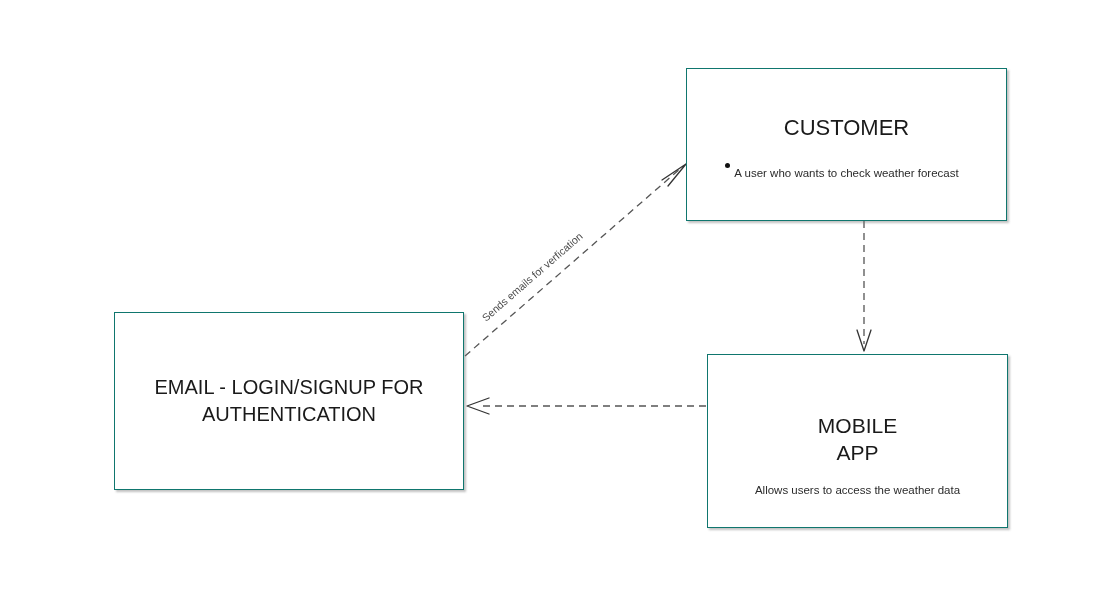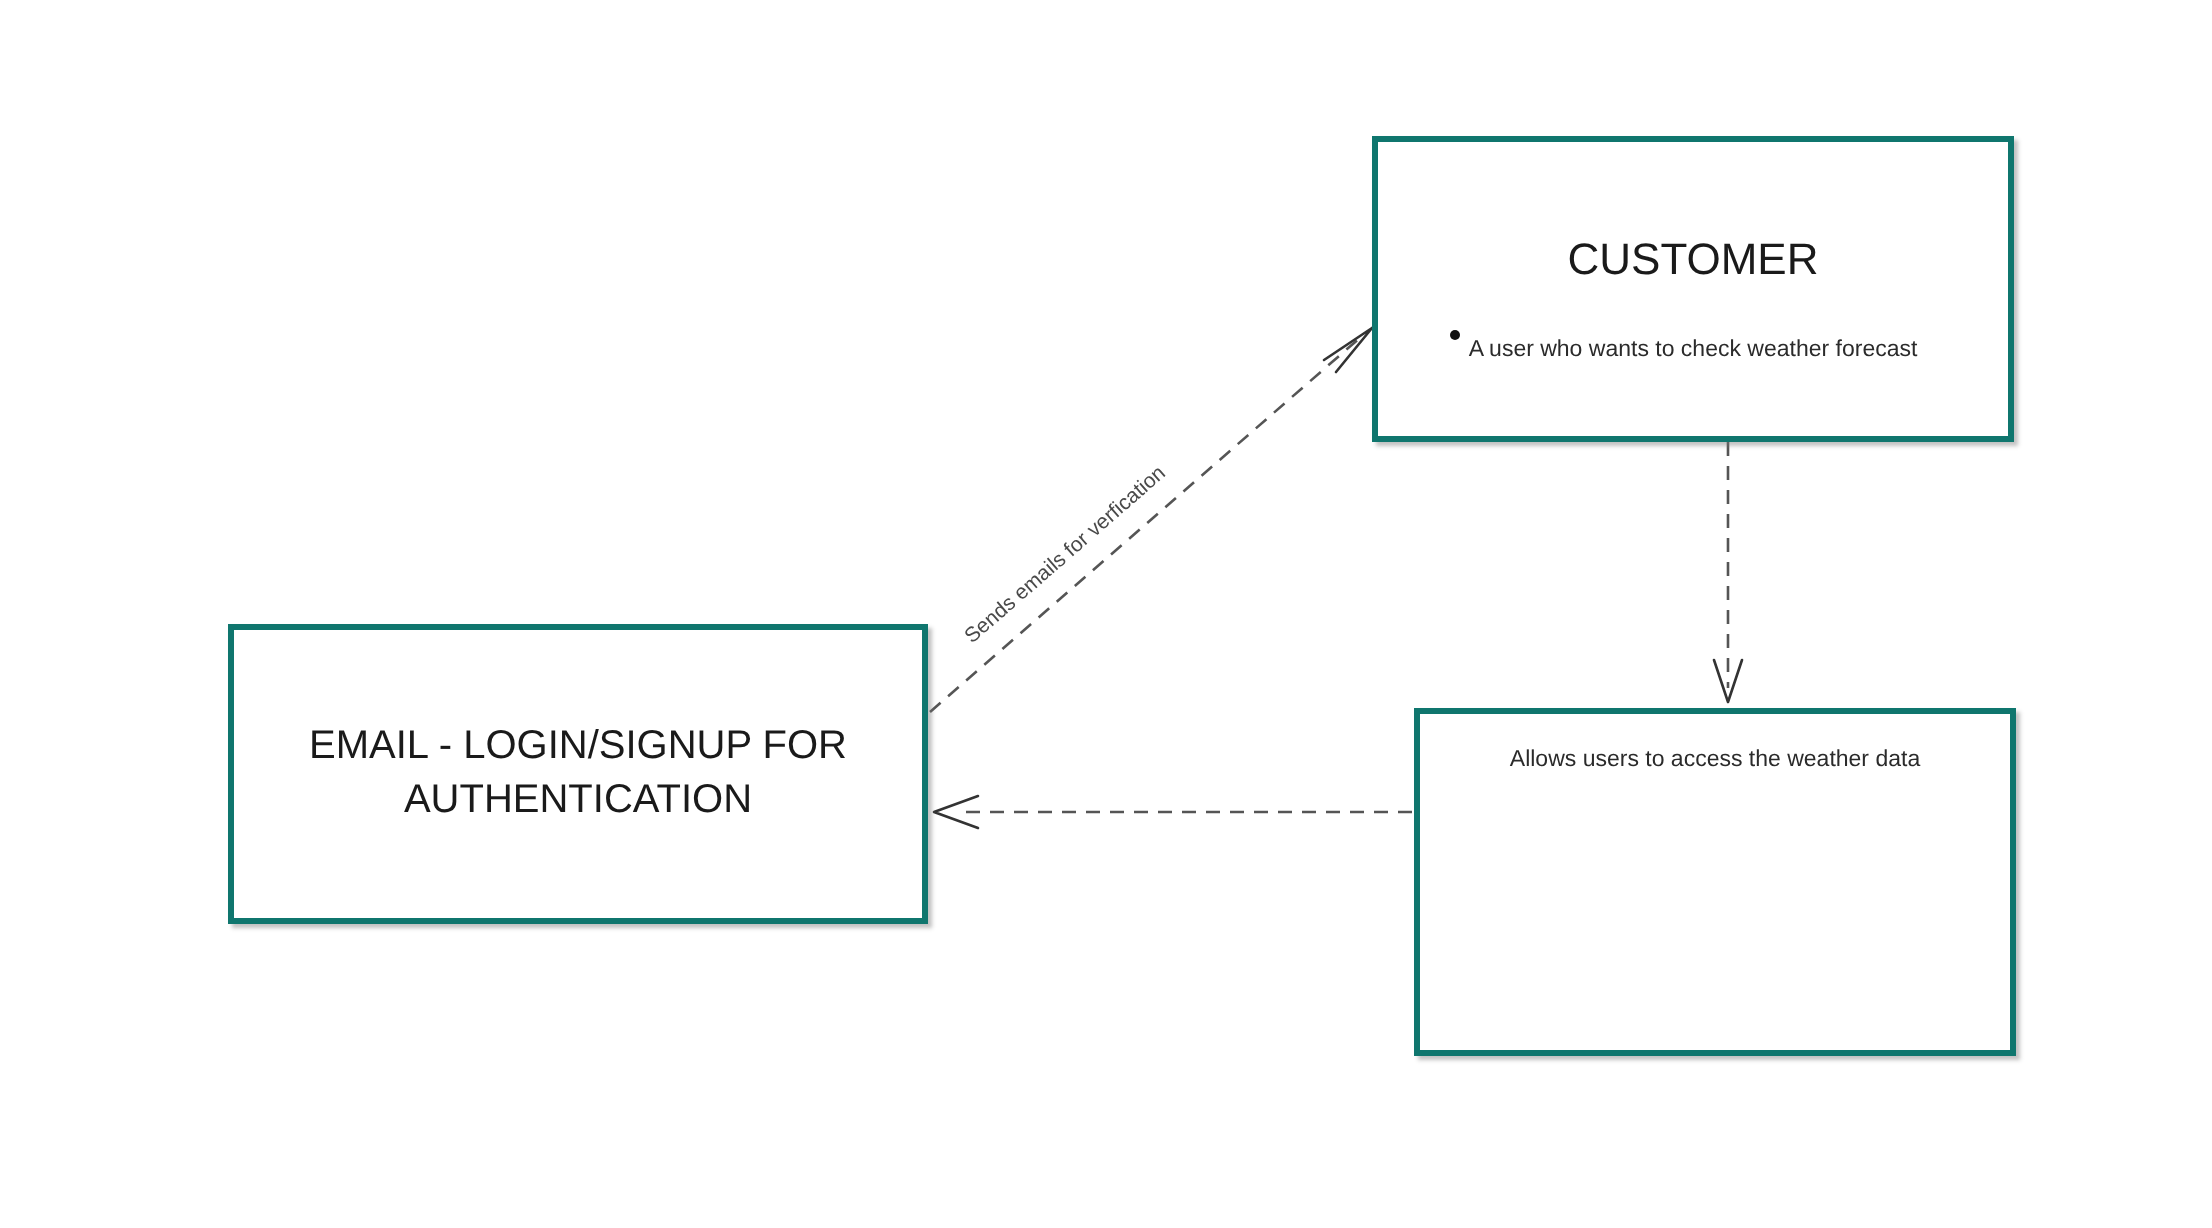--- a/index.html
+++ b/index.html
@@ -15,21 +15,21 @@
     position: relative;
     width: 1106px;
     height: 614px;
     background: #ffffff;
     overflow: hidden;
   }
   .node {
     position: absolute;
     box-sizing: border-box;
     background: #ffffff;
-    border: 3px solid #0f766e;
+    border: 1px solid #0f766e;
     box-shadow: 2px 2px 2px rgba(120,120,120,0.45);
     display: flex;
     flex-direction: column;
     align-items: center;
   }
   .node-title {
     color: #1a1a1a;
     text-align: center;
     line-height: 1.18;
     white-space: pre-line;
@@ -67,21 +67,21 @@
     background: #111111;
   }
   #node-customer .node-desc {
     font-size: 11.5px;
   }
   
   #node-email {
     left: 114px;
     top: 312px;
     width: 350px;
-    height: 150px;
+    height: 178px;
     justify-content: center;
   }
   #node-email .node-title {
     font-size: 20px;
     line-height: 1.35;
     padding: 0 12px;
   }
   
   #node-mobile {
     left: 707px;
@@ -157,16 +157,18 @@
       <span class="node-desc">A user who wants to check weather forecast</span>
     </div>
   </div>
 
   <div class="node" id="node-email">
     <div class="node-title">EMAIL - LOGIN/SIGNUP FOR
 AUTHENTICATION</div>
   </div>
 
   <div class="node" id="node-mobile">
+    <div class="node-title">MOBILE
+APP</div>
     <div class="node-desc">Allows users to access the weather data</div>
   </div>
 
 </div>
 
 </body></html>

